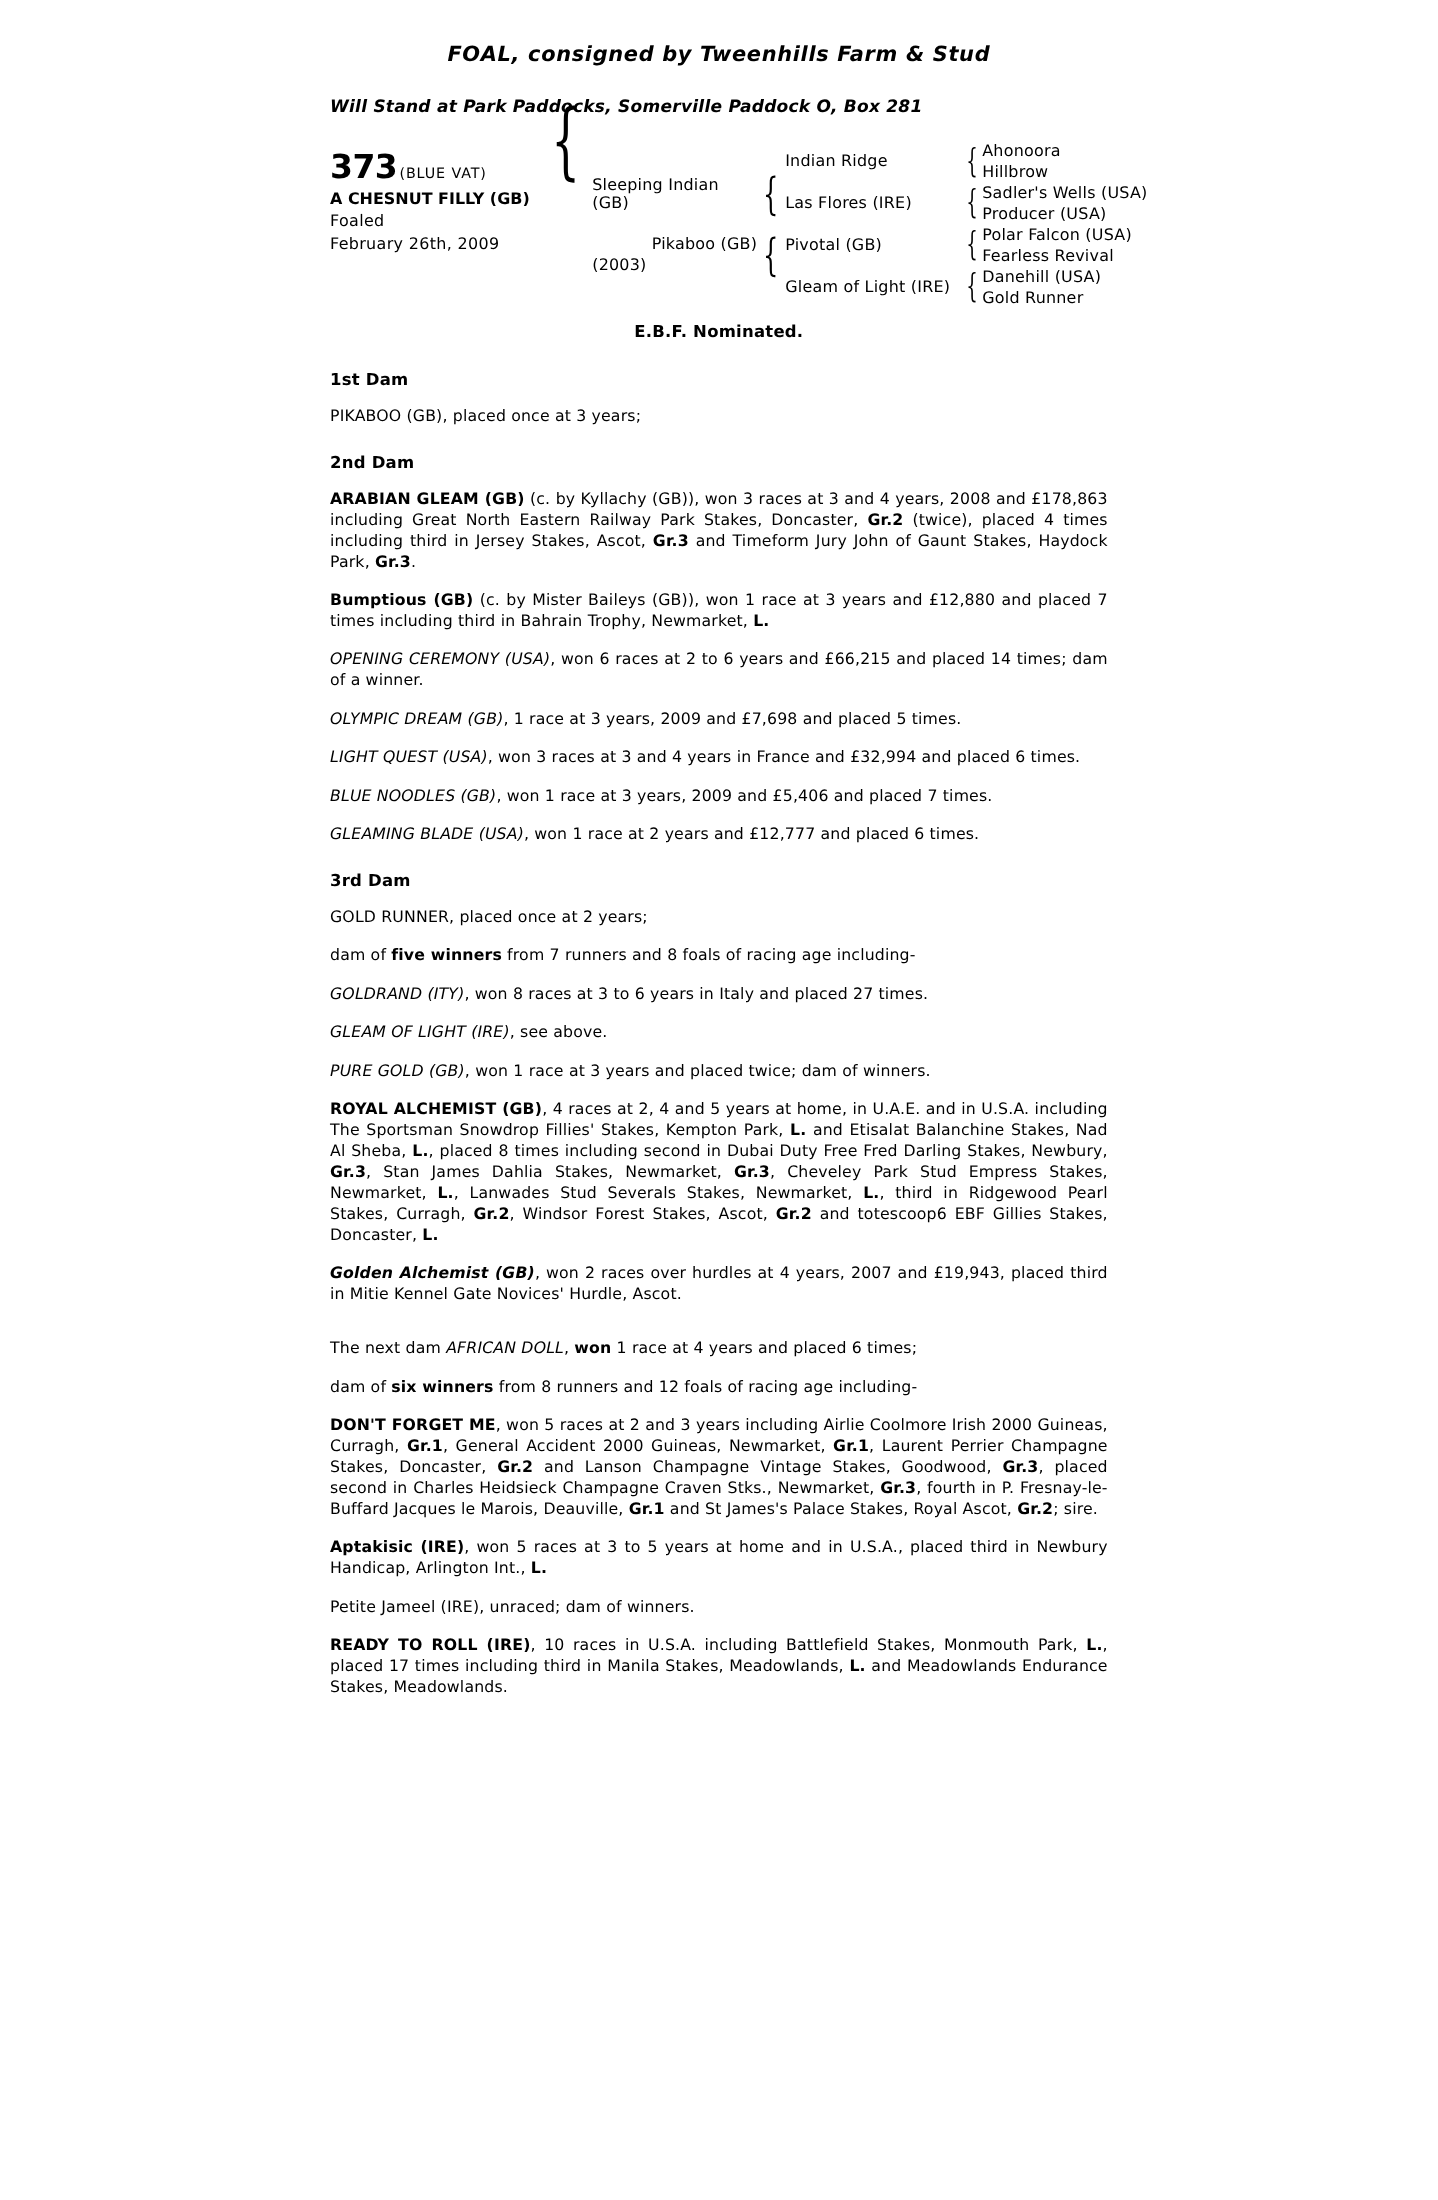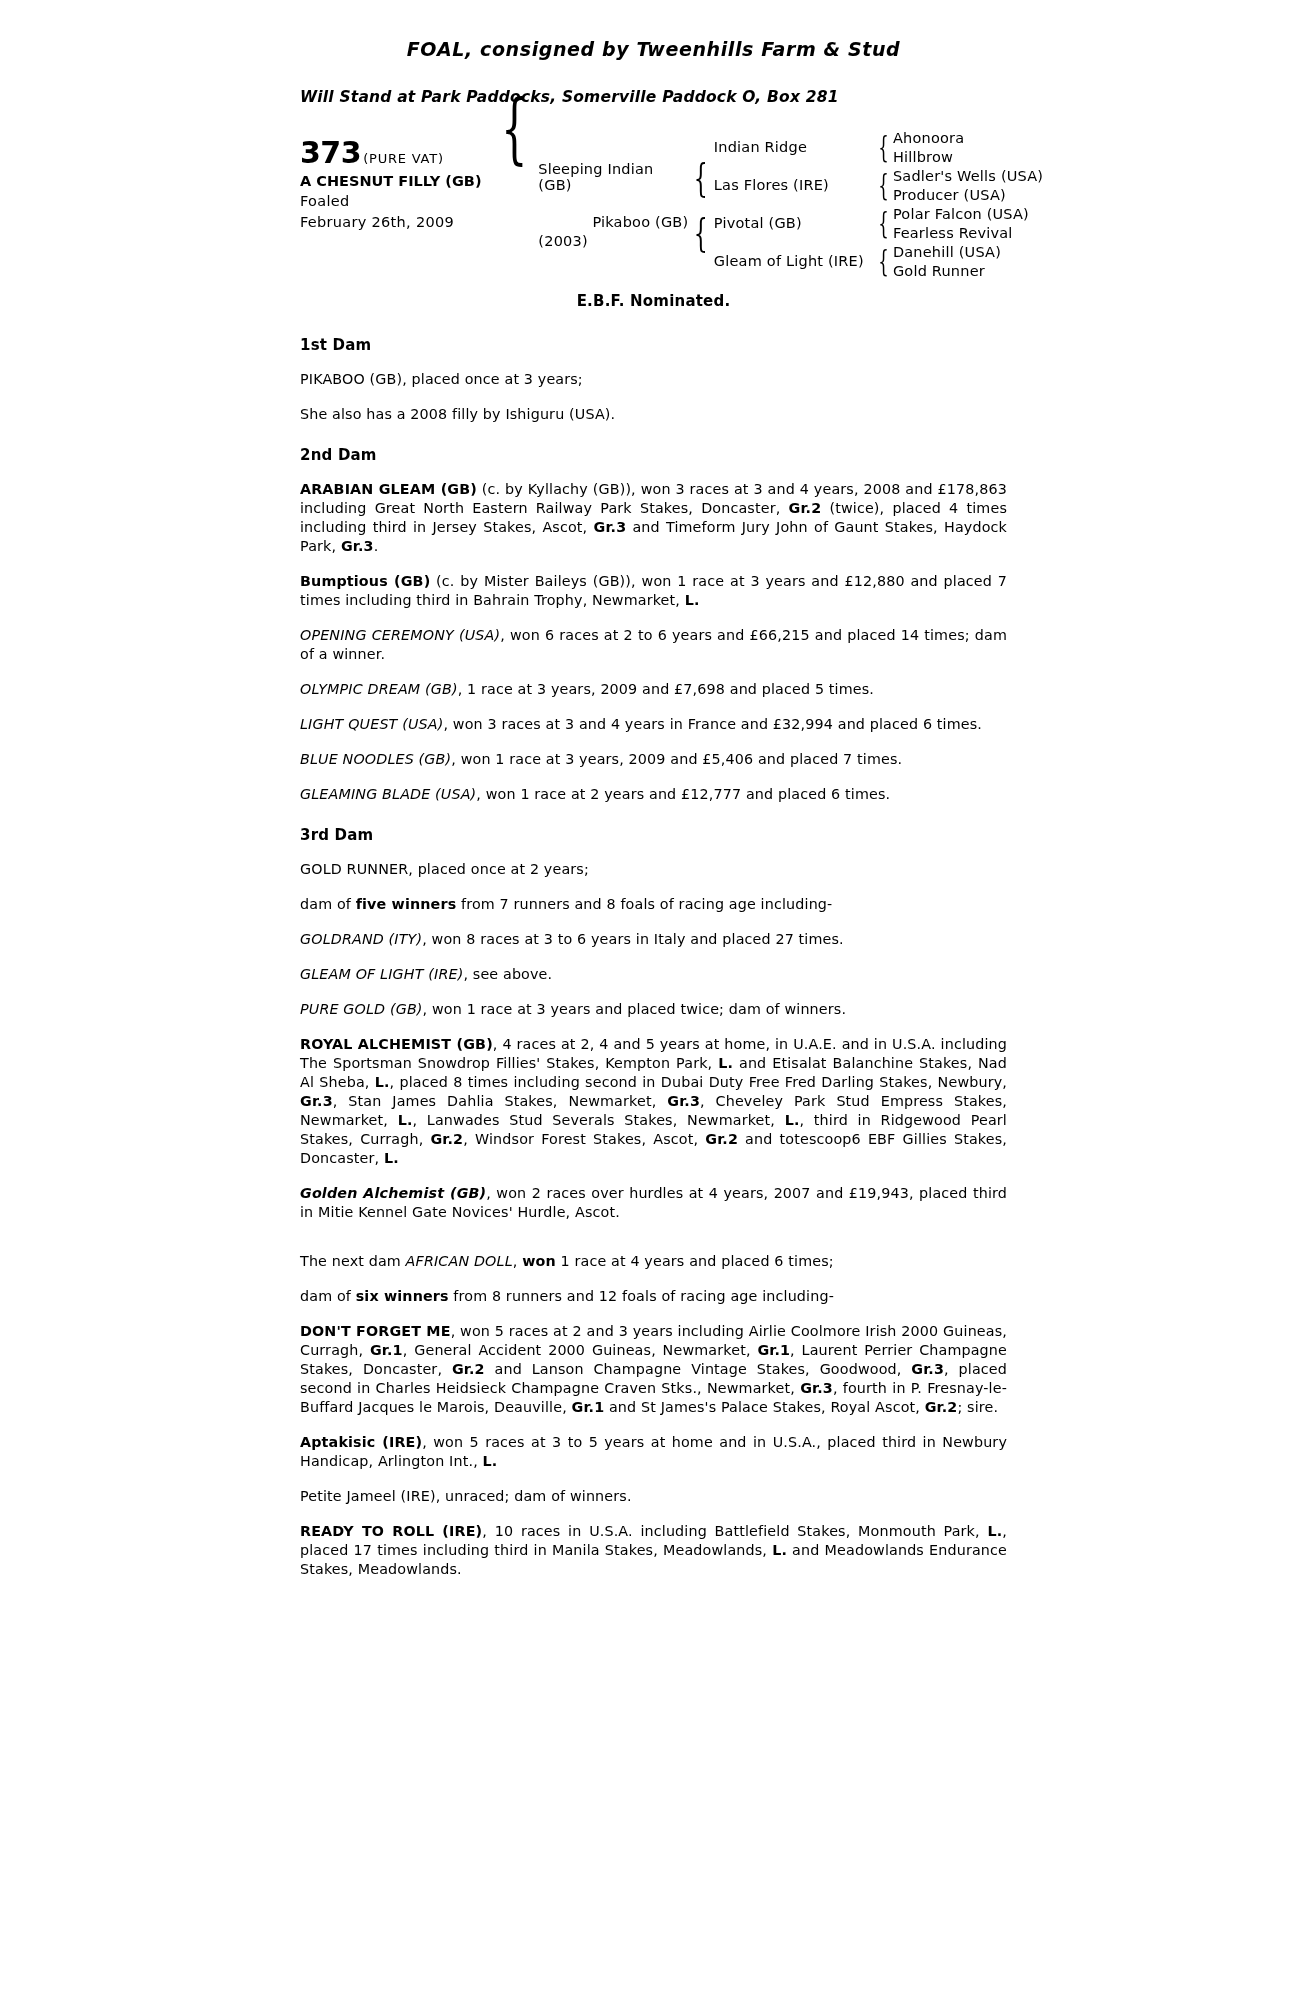--- a/index.html
+++ b/index.html
@@ -156,21 +156,21 @@
 <body>
 
 <div class="page">
 
   <div class="consign">FOAL, consigned by Tweenhills Farm &amp; Stud</div>
   <div class="stand-line">Will Stand at Park Paddocks, Somerville Paddock O, Box 281</div>
 
   <div class="pedigree">
     <div class="ped-left">
       <div class="lot-line">
-        <span class="lot-no">373</span><span class="lot-vat">(PURE VAT)</span>
+        <span class="lot-no">373</span><span class="lot-vat">(BLUE VAT)</span>
       </div>
       <div class="ped-desc">A CHESNUT FILLY (GB)</div>
       <div class="ped-foal">Foaled</div>
       <div class="ped-foal">February 26th, 2009</div>
     </div>
 
     <div class="brace-col">
       <span class="brace">{</span>
     </div>
 
@@ -212,21 +212,20 @@
         <div>Danehill (USA)</div>
         <div>Gold Runner</div>
       </div>
     </div>
   </div>
 
   <div class="ebf">E.B.F. Nominated.</div>
 
   <div class="dam-head">1st Dam</div>
   <p class="txt">PIKABOO (GB), placed once at 3 years;</p>
-  <p class="txt">She also has a 2008 filly by Ishiguru (USA).</p>
 
   <div class="dam-head">2nd Dam</div>
   <div id="progeny2">
       <p class="txt just ind2"><span class="b">ARABIAN GLEAM (GB)</span><span> (c. by Kyllachy (GB)), won 3 races at 3 and 4 years, 2008 and £178,863 including Great North Eastern Railway Park Stakes, Doncaster, <b>Gr.2</b> (twice), placed 4 times including third in Jersey Stakes, Ascot, <b>Gr.3</b> and Timeform Jury John of Gaunt Stakes, Haydock Park, <b>Gr.3</b>.</span></p>
       <p class="txt just ind2"><span class="b">Bumptious (GB)</span><span> (c. by Mister Baileys (GB)), won 1 race at 3 years and £12,880 and placed 7 times including third in Bahrain Trophy, Newmarket, <b>L.</b></span></p>
       <p class="txt just ind2"><span class="i">OPENING CEREMONY (USA)</span><span>, won 6 races at 2 to 6 years and £66,215 and placed 14 times; dam of a winner.</span></p>
       <p class="txt just ind3"><span class="i">OLYMPIC DREAM (GB)</span><span>, 1 race at 3 years, 2009 and £7,698 and placed 5 times.</span></p>
       <p class="txt just ind2"><span class="i">LIGHT QUEST (USA)</span><span>, won 3 races at 3 and 4 years in France and £32,994 and placed 6 times.</span></p>
       <p class="txt just ind2"><span class="i">BLUE NOODLES (GB)</span><span>, won 1 race at 3 years, 2009 and £5,406 and placed 7 times.</span></p>
       <p class="txt just ind2"><span class="i">GLEAMING BLADE (USA)</span><span>, won 1 race at 2 years and £12,777 and placed 6 times.</span></p>

